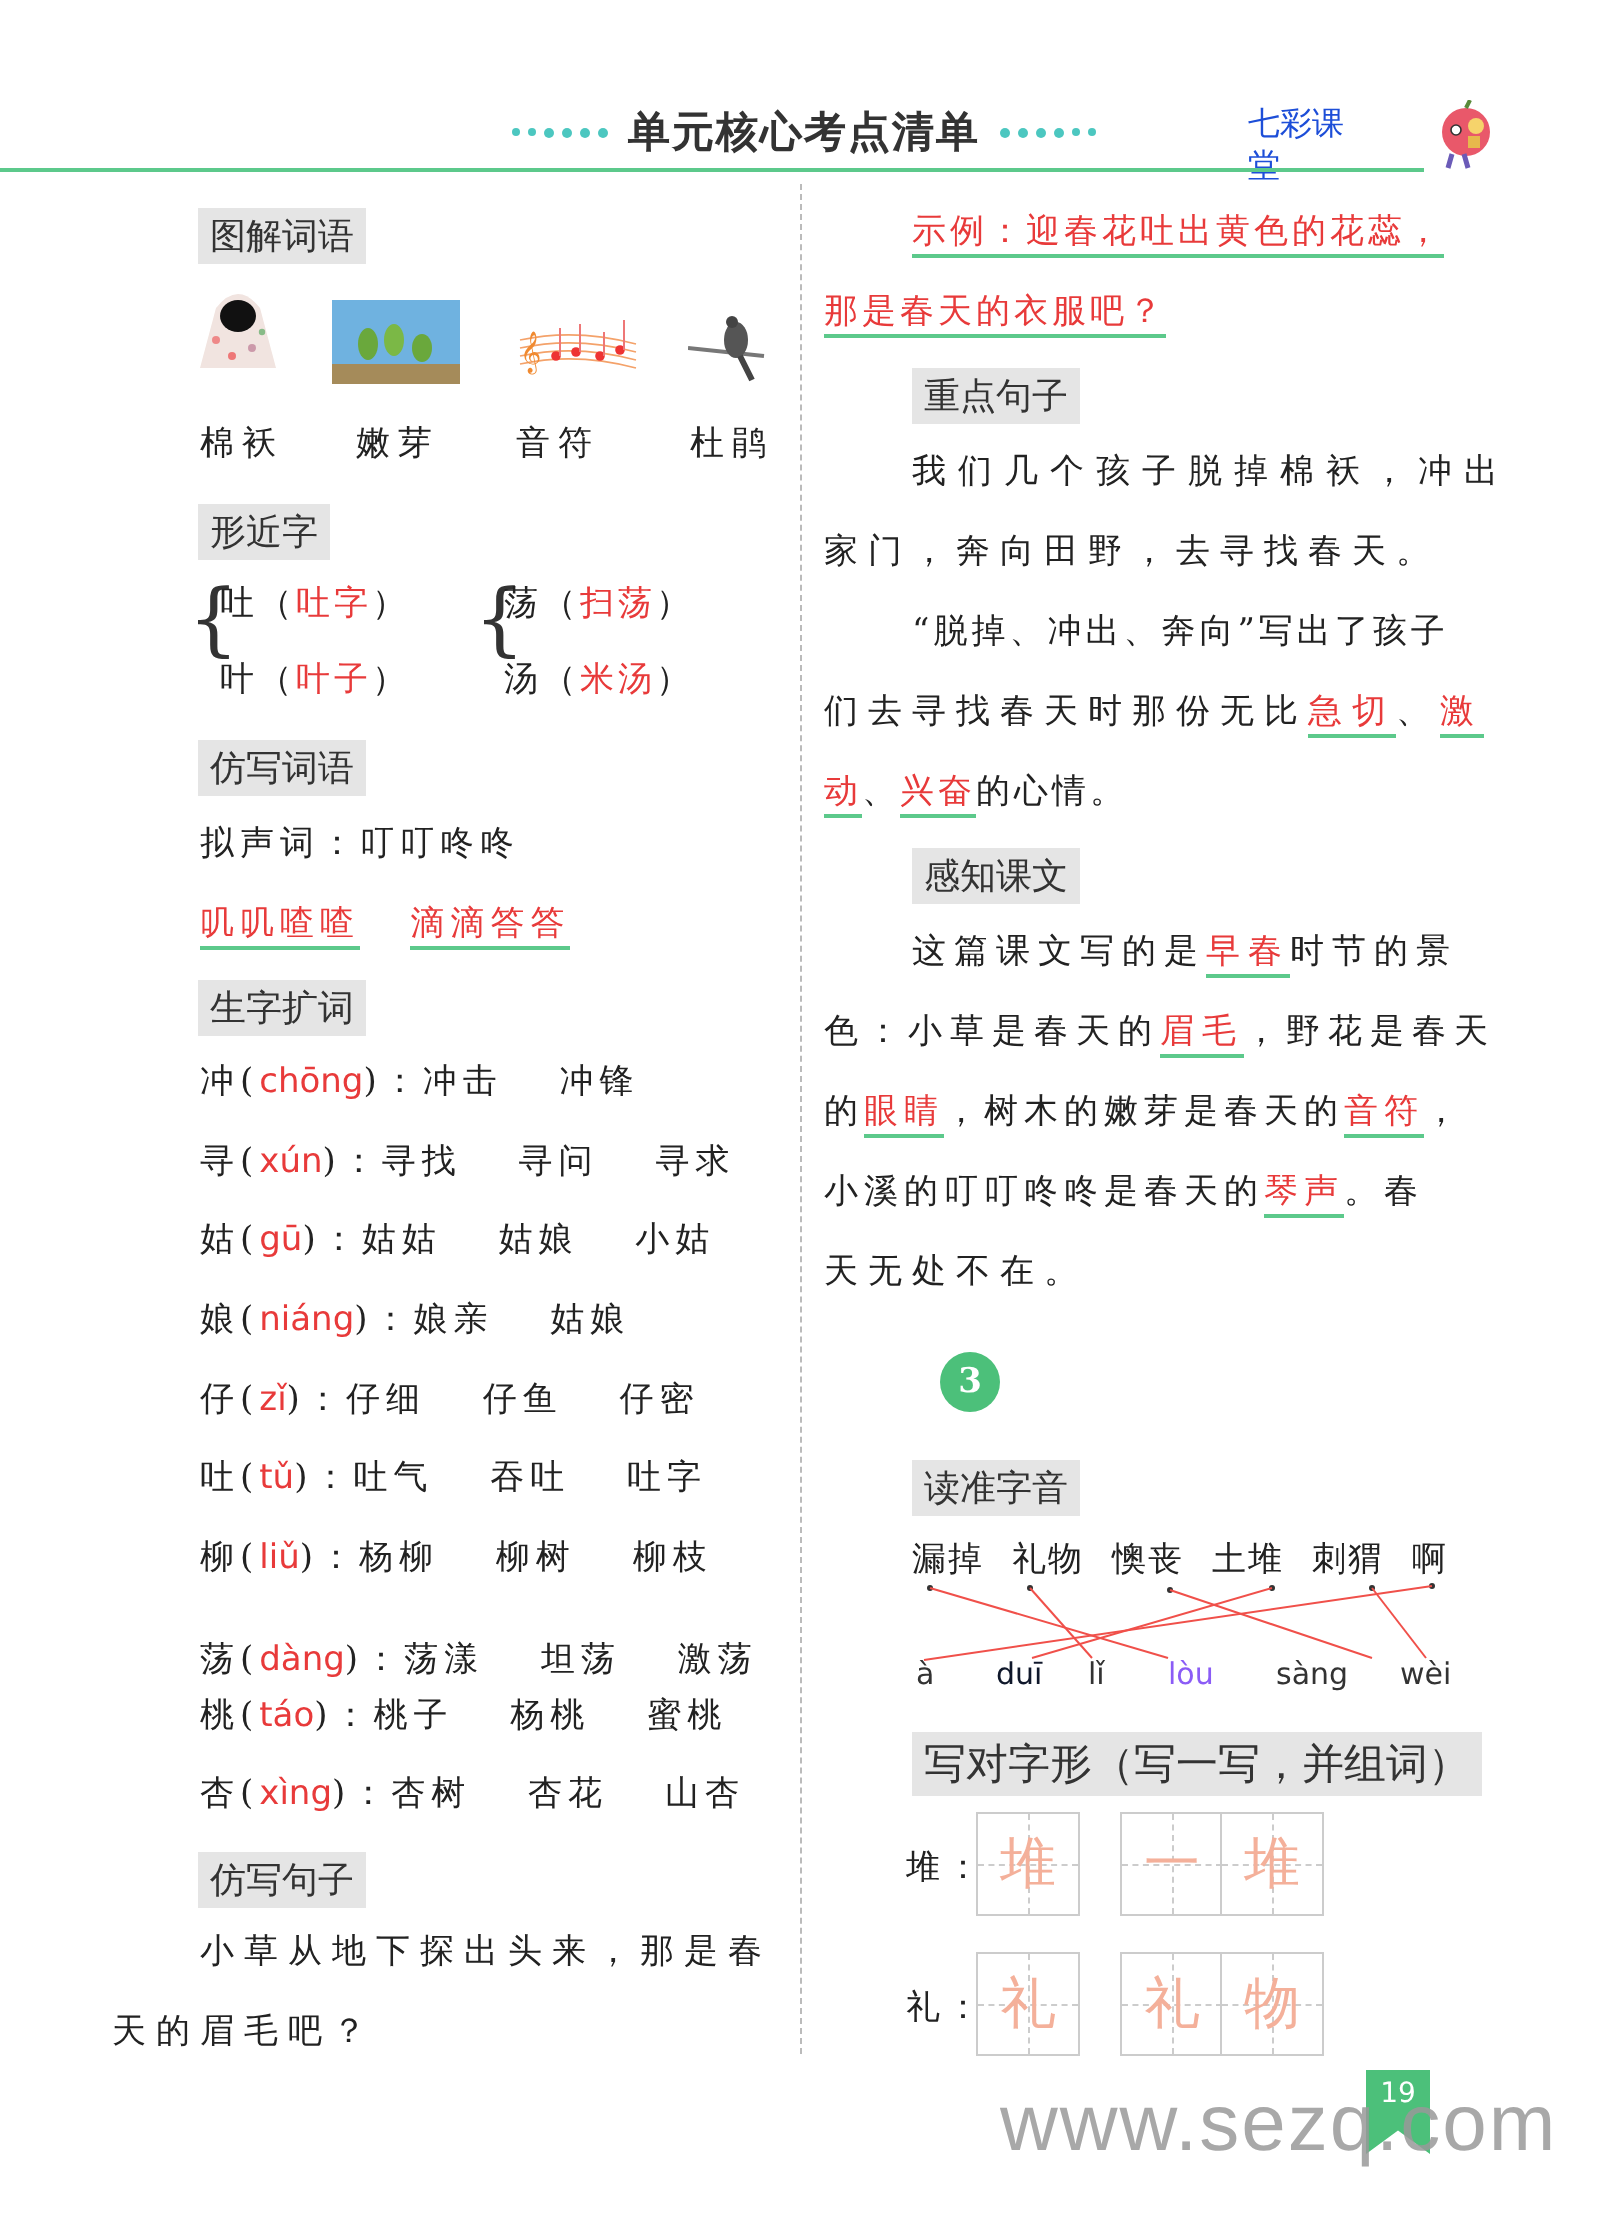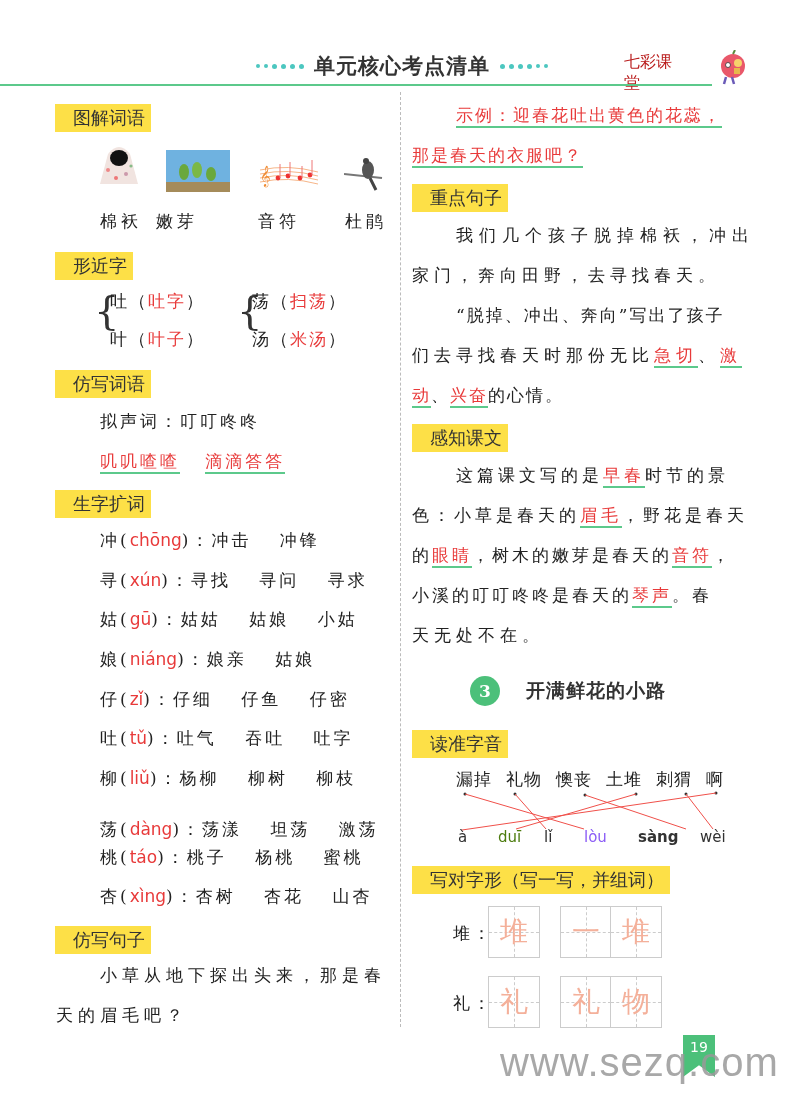--- a/index.html
+++ b/index.html
@@ -4,24 +4,24 @@
 <style>
   html,body{margin:0;padding:0;background:#fff;}
   body{width:800px;height:1114px;position:relative;overflow:hidden;font-family:"DejaVu Serif",serif;color:#222;}
   .header{position:absolute;left:0;top:0;width:672px;height:90px;}
   .header-line{position:absolute;left:0;top:84px;width:712px;height:2px;background:#5cc98b;}
   .header-title{position:absolute;left:256px;top:52px;display:flex;align-items:center;gap:10px;}
   .dots{display:flex;gap:4px;align-items:center;}
   .dot{width:5px;height:5px;border-radius:50%;background:#4cc7c0;display:inline-block;}
   .dot.s{width:4px;height:4px;}
   .header-title-text{font-size:21px;font-weight:bold;color:#333;letter-spacing:1px;}
-  .brand{position:absolute;left:624px;top:52px;font-size:16px;color:#b91c1c;}
+  .brand{position:absolute;left:624px;top:52px;font-size:16px;color:#1d4ed8;}
   .mascot{position:absolute;left:714px;top:50px;width:36px;height:36px;}
   .divider{position:absolute;left:400px;top:92px;width:0;height:935px;border-left:1px dashed #bbb;}
-  .sec{position:absolute;background:#fde047;font-size:18px;padding:2px 6px 2px 18px;color:#333;font-family:"DejaVu Sans",sans-serif;}
+  .sec{position:absolute;background:#e5e5e5;font-size:18px;padding:2px 6px 2px 6px;color:#333;font-family:"DejaVu Sans",sans-serif;margin-left:44px;}
   .t{position:absolute;font-size:17px;white-space:nowrap;letter-spacing:3px;}
   .red{color:#e83a3a;}
   .ul{border-bottom:2px solid #5cc98b;padding-bottom:1px;}
   .py{color:#e83a3a;font-family:"DejaVu Sans",sans-serif;letter-spacing:0;}
   .pic{position:absolute;}
   .caption{position:absolute;font-size:17px;letter-spacing:4px;}
   .brace{position:absolute;font-size:40px;color:#333;font-family:"DejaVu Serif",serif;line-height:1;}
   .lesson{position:absolute;left:470px;top:676px;display:flex;align-items:center;gap:26px;}
   .circle{width:30px;height:30px;border-radius:50%;background:#4cc07a;color:#fff;font-weight:bold;font-size:17px;display:flex;align-items:center;justify-content:center;}
   .lesson-title{font-size:19px;font-weight:bold;color:#333;letter-spacing:1px;}
@@ -96,21 +96,21 @@
   <path d="M22 22 V8 M32 20 V6 M44 22 V10 M54 19 V4" stroke="#e77" stroke-width="1"></path>
 </svg>
 <svg class="pic" style="left:344px;top:156px;width:40px;height:36px;" viewBox="0 0 40 36">
   <path d="M0 18 L38 22" stroke="#777" stroke-width="2"></path>
   <ellipse cx="24" cy="14" rx="6" ry="9" fill="#555"></ellipse>
   <circle cx="22" cy="5" r="3" fill="#444"></circle>
   <path d="M26 22 L32 34" stroke="#444" stroke-width="3"></path>
 </svg>
 
 <div class="caption" style="left:100px;top:210px;">棉袄</div>
-<div class="caption" style="left:156px;top:210px;">嫩芽</div>
+<div class="caption" style="left:178px;top:210px;">嫩芽</div>
 <div class="caption" style="left:258px;top:210px;">音符</div>
 <div class="caption" style="left:345px;top:210px;">杜鹃</div>
 
 <div class="sec" style="left:55px;top:252px;">形近字</div>
 <div class="brace" style="left:94px;top:290px;">{</div>
 <div class="t" style="left:110px;top:290px;letter-spacing:2px;"><span>吐</span>（<span class="red">吐字</span>）</div>
 <div class="t" style="left:110px;top:328px;letter-spacing:2px;"><span>叶</span>（<span class="red">叶子</span>）</div>
 <div class="brace" style="left:237px;top:290px;">{</div>
 <div class="t" style="left:252px;top:290px;letter-spacing:2px;"><span>荡</span>（<span class="red">扫荡</span>）</div>
 <div class="t" style="left:252px;top:328px;letter-spacing:2px;"><span>汤</span>（<span class="red">米汤</span>）</div>
@@ -147,21 +147,20 @@
 
 <div class="sec" style="left:412px;top:424px;">感知课文</div>
 <div class="t" style="left:456px;top:464px;letter-spacing:4px;"><span>这篇课文写的是</span><span class="red ul">早春</span><span>时节的景</span></div>
 <div class="t" style="left:412px;top:504px;letter-spacing:4px;"><span>色：小草是春天的</span><span class="red ul">眉毛</span><span>，野花是春天</span></div>
 <div class="t" style="left:412px;top:544px;letter-spacing:3px;"><span>的</span><span class="red ul">眼睛</span><span>，树木的嫩芽是春天的</span><span class="red ul">音符</span><span>，</span></div>
 <div class="t" style="left:412px;top:584px;letter-spacing:3px;"><span>小溪的叮叮咚咚是春天的</span><span class="red ul">琴声</span><span>。春</span></div>
 <div class="t" style="left:412px;top:624px;letter-spacing:5px;">天无处不在。</div>
 
 <div class="lesson">
   <div class="circle">3</div>
-  <div class="lesson-title">开满鲜花的小路</div>
 </div>
 
 <div class="sec" style="left:412px;top:730px;">读准字音</div>
 <div class="t" style="left:456px;top:768px;letter-spacing:1px;text-align:center;">漏掉</div>
 <div class="t" style="left:506px;top:768px;letter-spacing:1px;">礼物</div>
 <div class="t" style="left:556px;top:768px;letter-spacing:1px;">懊丧</div>
 <div class="t" style="left:606px;top:768px;letter-spacing:1px;">土堆</div>
 <div class="t" style="left:656px;top:768px;letter-spacing:1px;">刺猬</div>
 <div class="t" style="left:706px;top:768px;letter-spacing:1px;">啊</div>
 
@@ -177,27 +176,27 @@
   <g stroke="#f0504a" stroke-width="1" fill="none">
     <line x1="65" y1="14" x2="184" y2="49"></line>
     <line x1="115" y1="14" x2="146" y2="49"></line>
     <line x1="185" y1="15" x2="286" y2="49"></line>
     <line x1="236" y1="14" x2="116" y2="49"></line>
     <line x1="286" y1="14" x2="313" y2="49"></line>
     <line x1="316" y1="13" x2="62" y2="50"></line>
   </g>
 </svg>
 <div class="t py" style="left:458px;top:828px;font-size:15px;color:#333;">à</div>
-<div class="t py" style="left:498px;top:828px;font-size:15px;color:#4d7c0f;">duī</div>
+<div class="t py" style="left:498px;top:828px;font-size:15px;color:#0f172a;">duī</div>
 <div class="t py" style="left:544px;top:828px;font-size:15px;color:#333;">lǐ</div>
 <div class="t py" style="left:584px;top:828px;font-size:15px;color:#8b5cf6;">lòu</div>
-<div class="t py" style="left:638px;top:828px;font-size:15px;color:#333;font-weight:bold;">sàng</div>
+<div class="t py" style="left:638px;top:828px;font-size:15px;color:#333;">sàng</div>
 <div class="t py" style="left:700px;top:828px;font-size:15px;color:#333;">wèi</div>
 
-<div class="sec" style="left:412px;top:866px;font-size:18px;font-family:Liberation Mono, monospace;">写对字形（写一写，并组词）</div>
+<div class="sec" style="left:412px;top:866px;font-size:21px;font-family:Liberation Mono, monospace;">写对字形（写一写，并组词）</div>
 
 <div class="t" style="left:453px;top:922px;">堆：</div>
 <div class="grid-box" style="left:488px;top:906px;width:50px;height:50px;">
     <div class="h"></div>
     <div class="v"></div>
     <div class="c">堆</div>
   </div>
 <div class="grid-box" style="left:560px;top:906px;width:50px;height:50px;">
     <div class="h"></div>
     <div class="v"></div>

